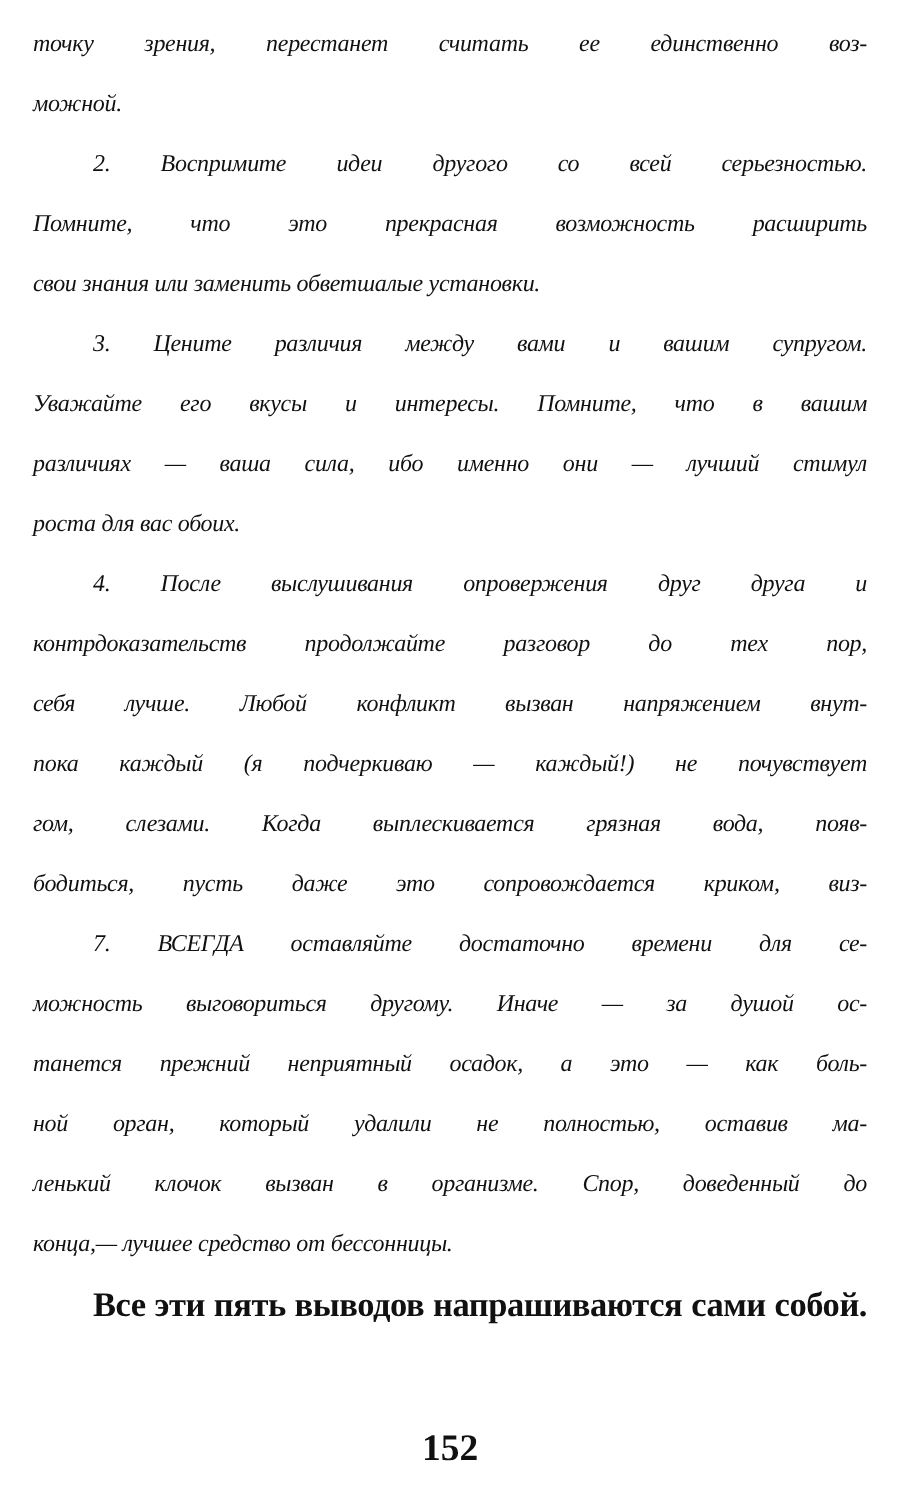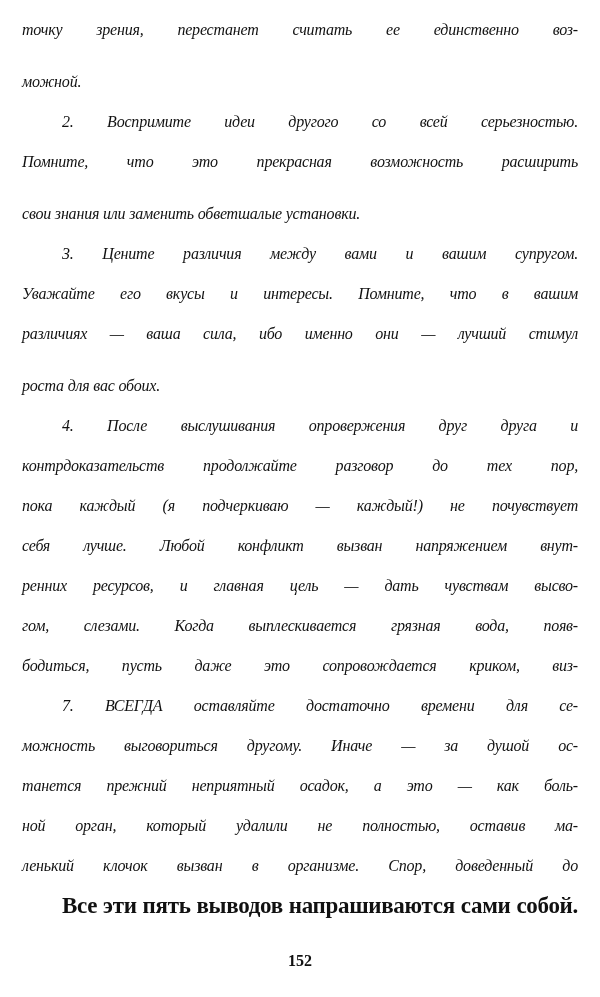--- a/index.html
+++ b/index.html
@@ -7,52 +7,52 @@
   .page {
     position: absolute; left: 22px; top: 10px; width: 556px;
     font-family: "Liberation Serif", "DejaVu Serif", serif;
     color: #111111;
   }
   .line {
     height: 40px; line-height: 40px; font-size: 22px;
     white-space: nowrap; text-align: justify; text-align-last: justify;
     display: block;
   }
-  .line.last { text-align-last: left; margin-top: 12px; }
+  .line.last { text-align-last: left; }
   .line.indent { padding-left: 40px; }
   .it { font-style: italic; font-weight: normal; font-size: 16px; letter-spacing: -0.2px; }
   .rm { font-weight: bold; font-size: 23px; letter-spacing: -0.3px; }
   .pagenum {
     position: absolute; left: 0; width: 600px; top: 952px;
     text-align: center; font-family: "Liberation Serif", serif;
-    font-size: 16px; font-weight: bold; color: #111;
+    font-size: 25px; font-weight: bold; color: #111;
   }
 </style>
 </head>
 <body>
 
 <div class="page">
   <div class="line it">точку зрения, перестанет считать ее единственно воз-</div>
   <div class="line it last">можной.</div>
   <div class="line it indent">2. Воспримите идеи другого со всей серьезностью.</div>
   <div class="line it">Помните, что это прекрасная возможность расширить</div>
   <div class="line it last">свои знания или заменить обветшалые установки.</div>
   <div class="line it indent">3. Цените различия между вами и вашим супругом.</div>
   <div class="line it">Уважайте его вкусы и интересы. Помните, что в вашим</div>
   <div class="line it">различиях — ваша сила, ибо именно они — лучший стимул</div>
   <div class="line it last">роста для вас обоих.</div>
   <div class="line it indent">4. После выслушивания опровержения друг друга и</div>
   <div class="line it">контрдоказательств продолжайте разговор до тех пор,</div>
+  <div class="line it">себя лучше. Любой конфликт вызван напряжением внут-</div>
   <div class="line it">пока каждый (я подчеркиваю — каждый!) не почувствует</div>
-  <div class="line it">себя лучше. Любой конфликт вызван напряжением внут-</div>
-  <div class="line it">ренних ресурсов, и главная цель — дать чувствам высво-</div>
   <div class="line it">гом, слезами. Когда выплескивается грязная вода, появ-</div>
   <div class="line it">бодиться, пусть даже это сопровождается криком, виз-</div>
   <div class="line it indent">7. ВСЕГДА оставляйте достаточно времени для се-</div>
   <div class="line it">можность выговориться другому. Иначе — за душой ос-</div>
   <div class="line it">танется прежний неприятный осадок, а это — как боль-</div>
   <div class="line it">ной орган, который удалили не полностью, оставив ма-</div>
   <div class="line it">ленький клочок вызван в организме. Спор, доведенный до</div>
+  <div class="line it last">конца,— лучшее средство от бессонницы.</div>
   <div class="line rm indent">Все эти пять выводов напрашиваются сами собой.</div>
 
 </div>
 
 <div class="pagenum">152</div>
 
 </body></html>

